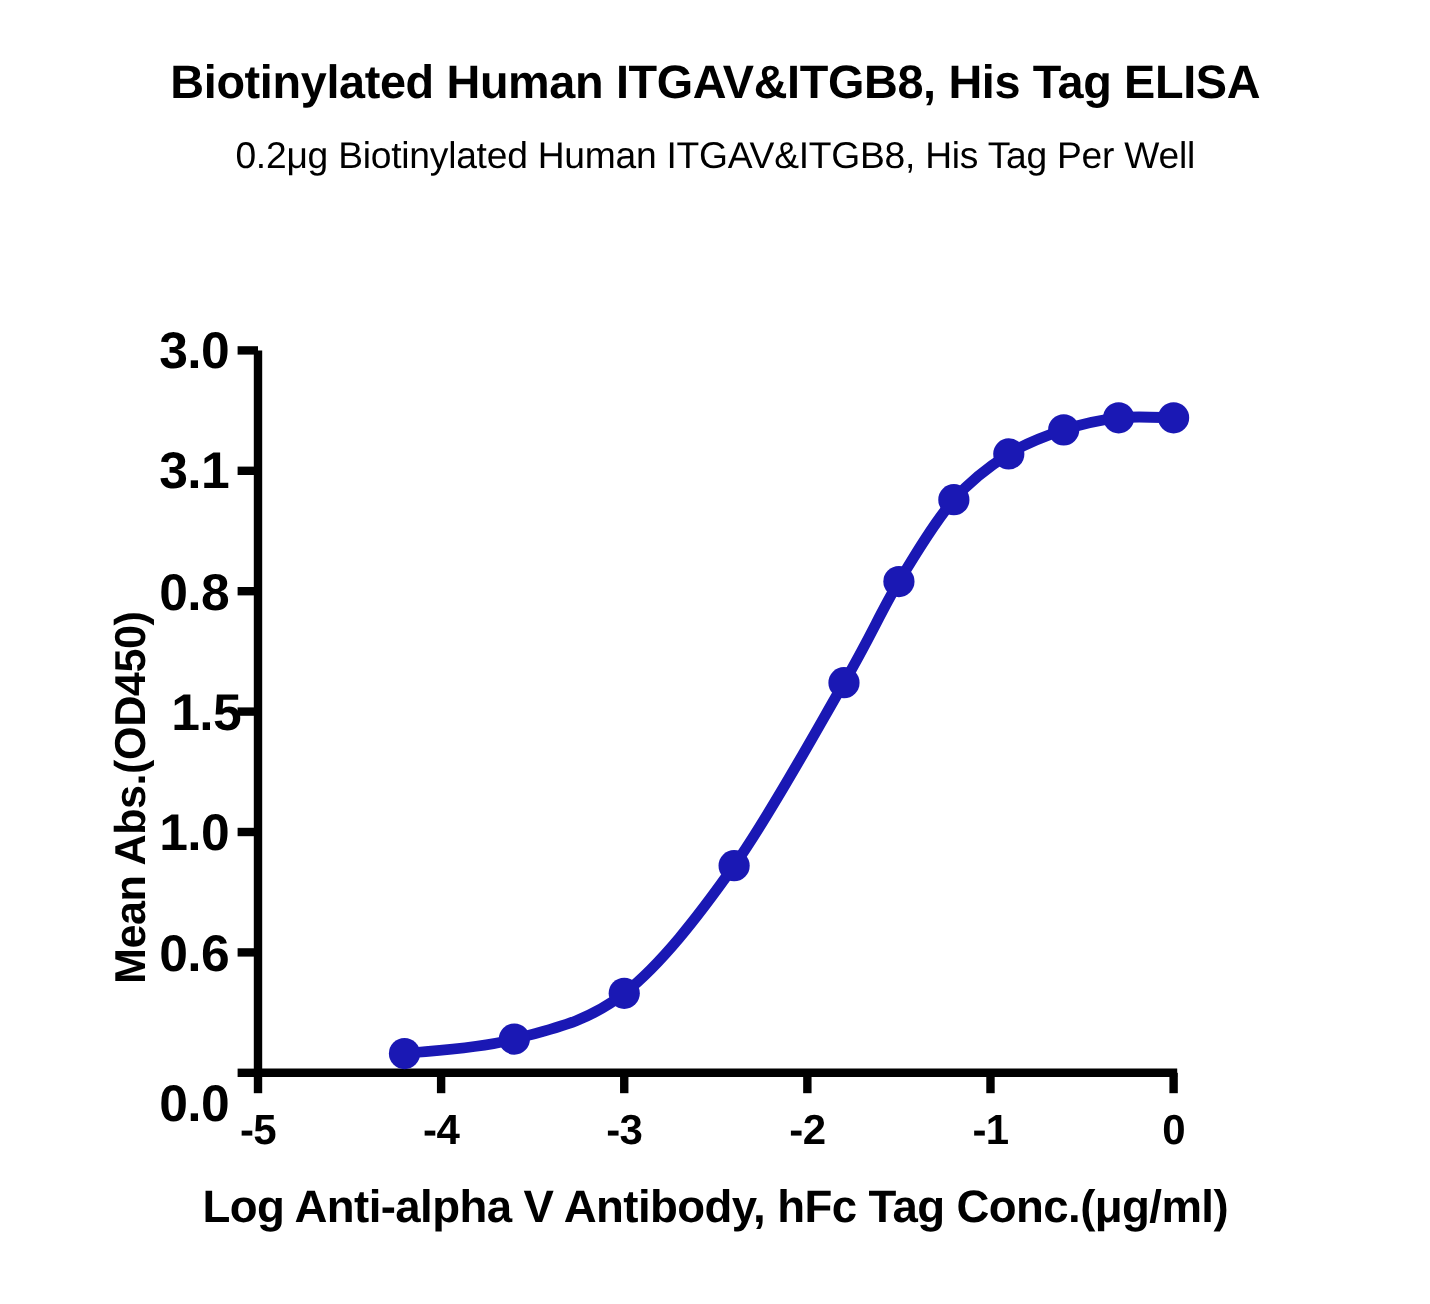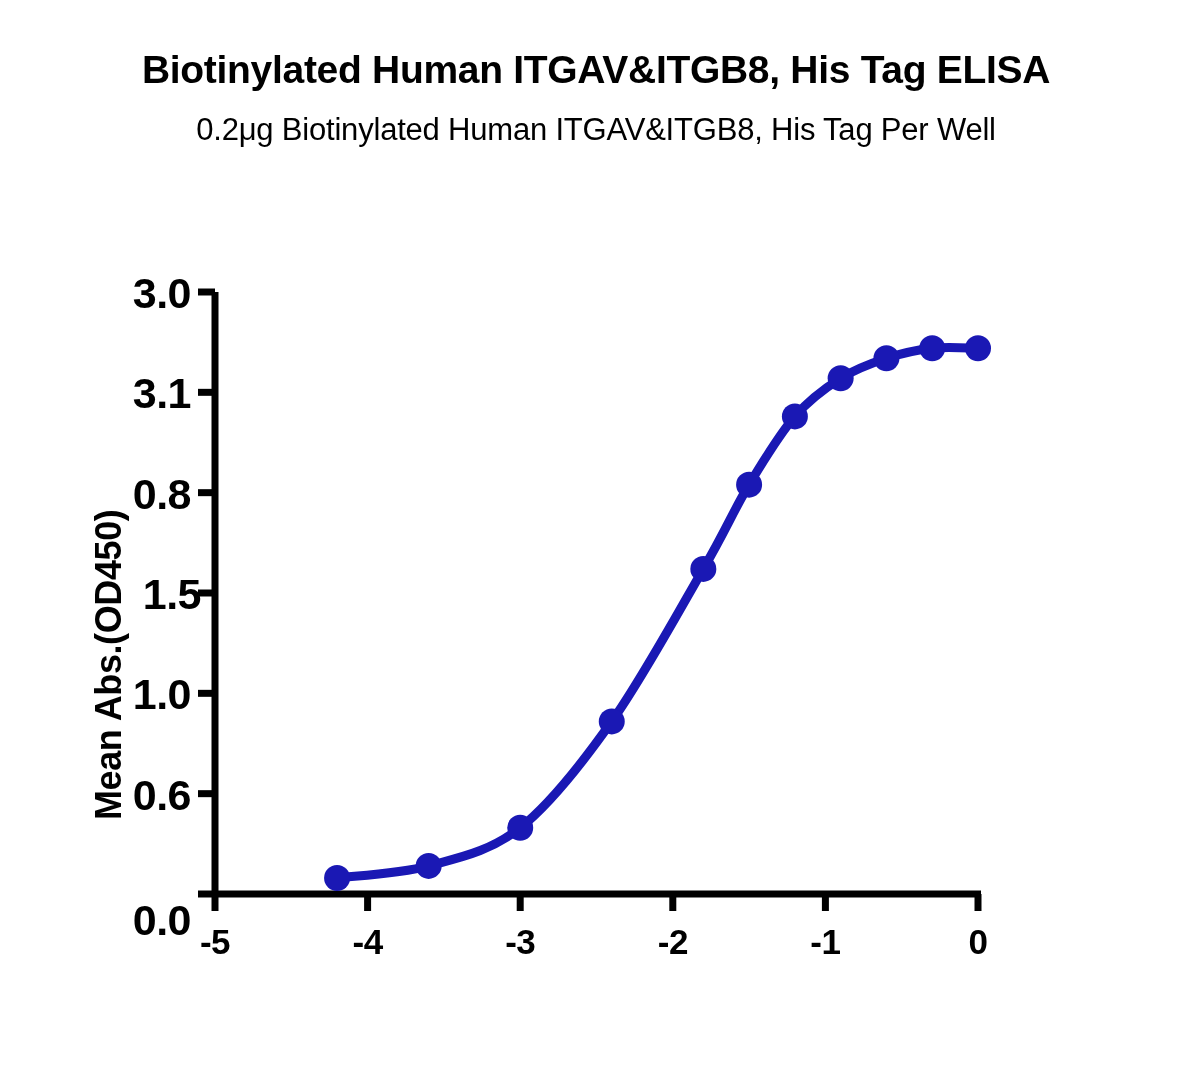--- a/index.html
+++ b/index.html
@@ -90,20 +90,21 @@
 </style>
 </head>
 <body>
 
 <div id="figure">
 
   <div class="title">Biotinylated Human ITGAV&amp;ITGB8, His Tag ELISA</div>
   <div class="subtitle">0.2μg Biotinylated Human ITGAV&amp;ITGB8, His Tag Per Well</div>
 
   <div class="yaxis-label">Mean Abs.(OD450)</div>
+  <div class="xaxis-label">Log Anti-alpha V Antibody, hFc Tag Conc.(μg/ml)</div>
 
   <div id="ytick-labels">
       <div class="tick-label-y" style="left: 101px; top: 871px; margin-top: 25px;">0.0</div>
       <div class="tick-label-y" style="left: 101px; top: 770.667px;">0.6</div>
       <div class="tick-label-y" style="left: 101px; top: 670.333px;">1.0</div>
       <div class="tick-label-y" style="left: 111px; top: 570px;">1.5</div>
       <div class="tick-label-y" style="left: 101px; top: 469.667px;">0.8</div>
       <div class="tick-label-y" style="left: 101px; top: 369.333px;">3.1</div>
       <div class="tick-label-y" style="left: 101px; top: 269px;">3.0</div>
     </div>

